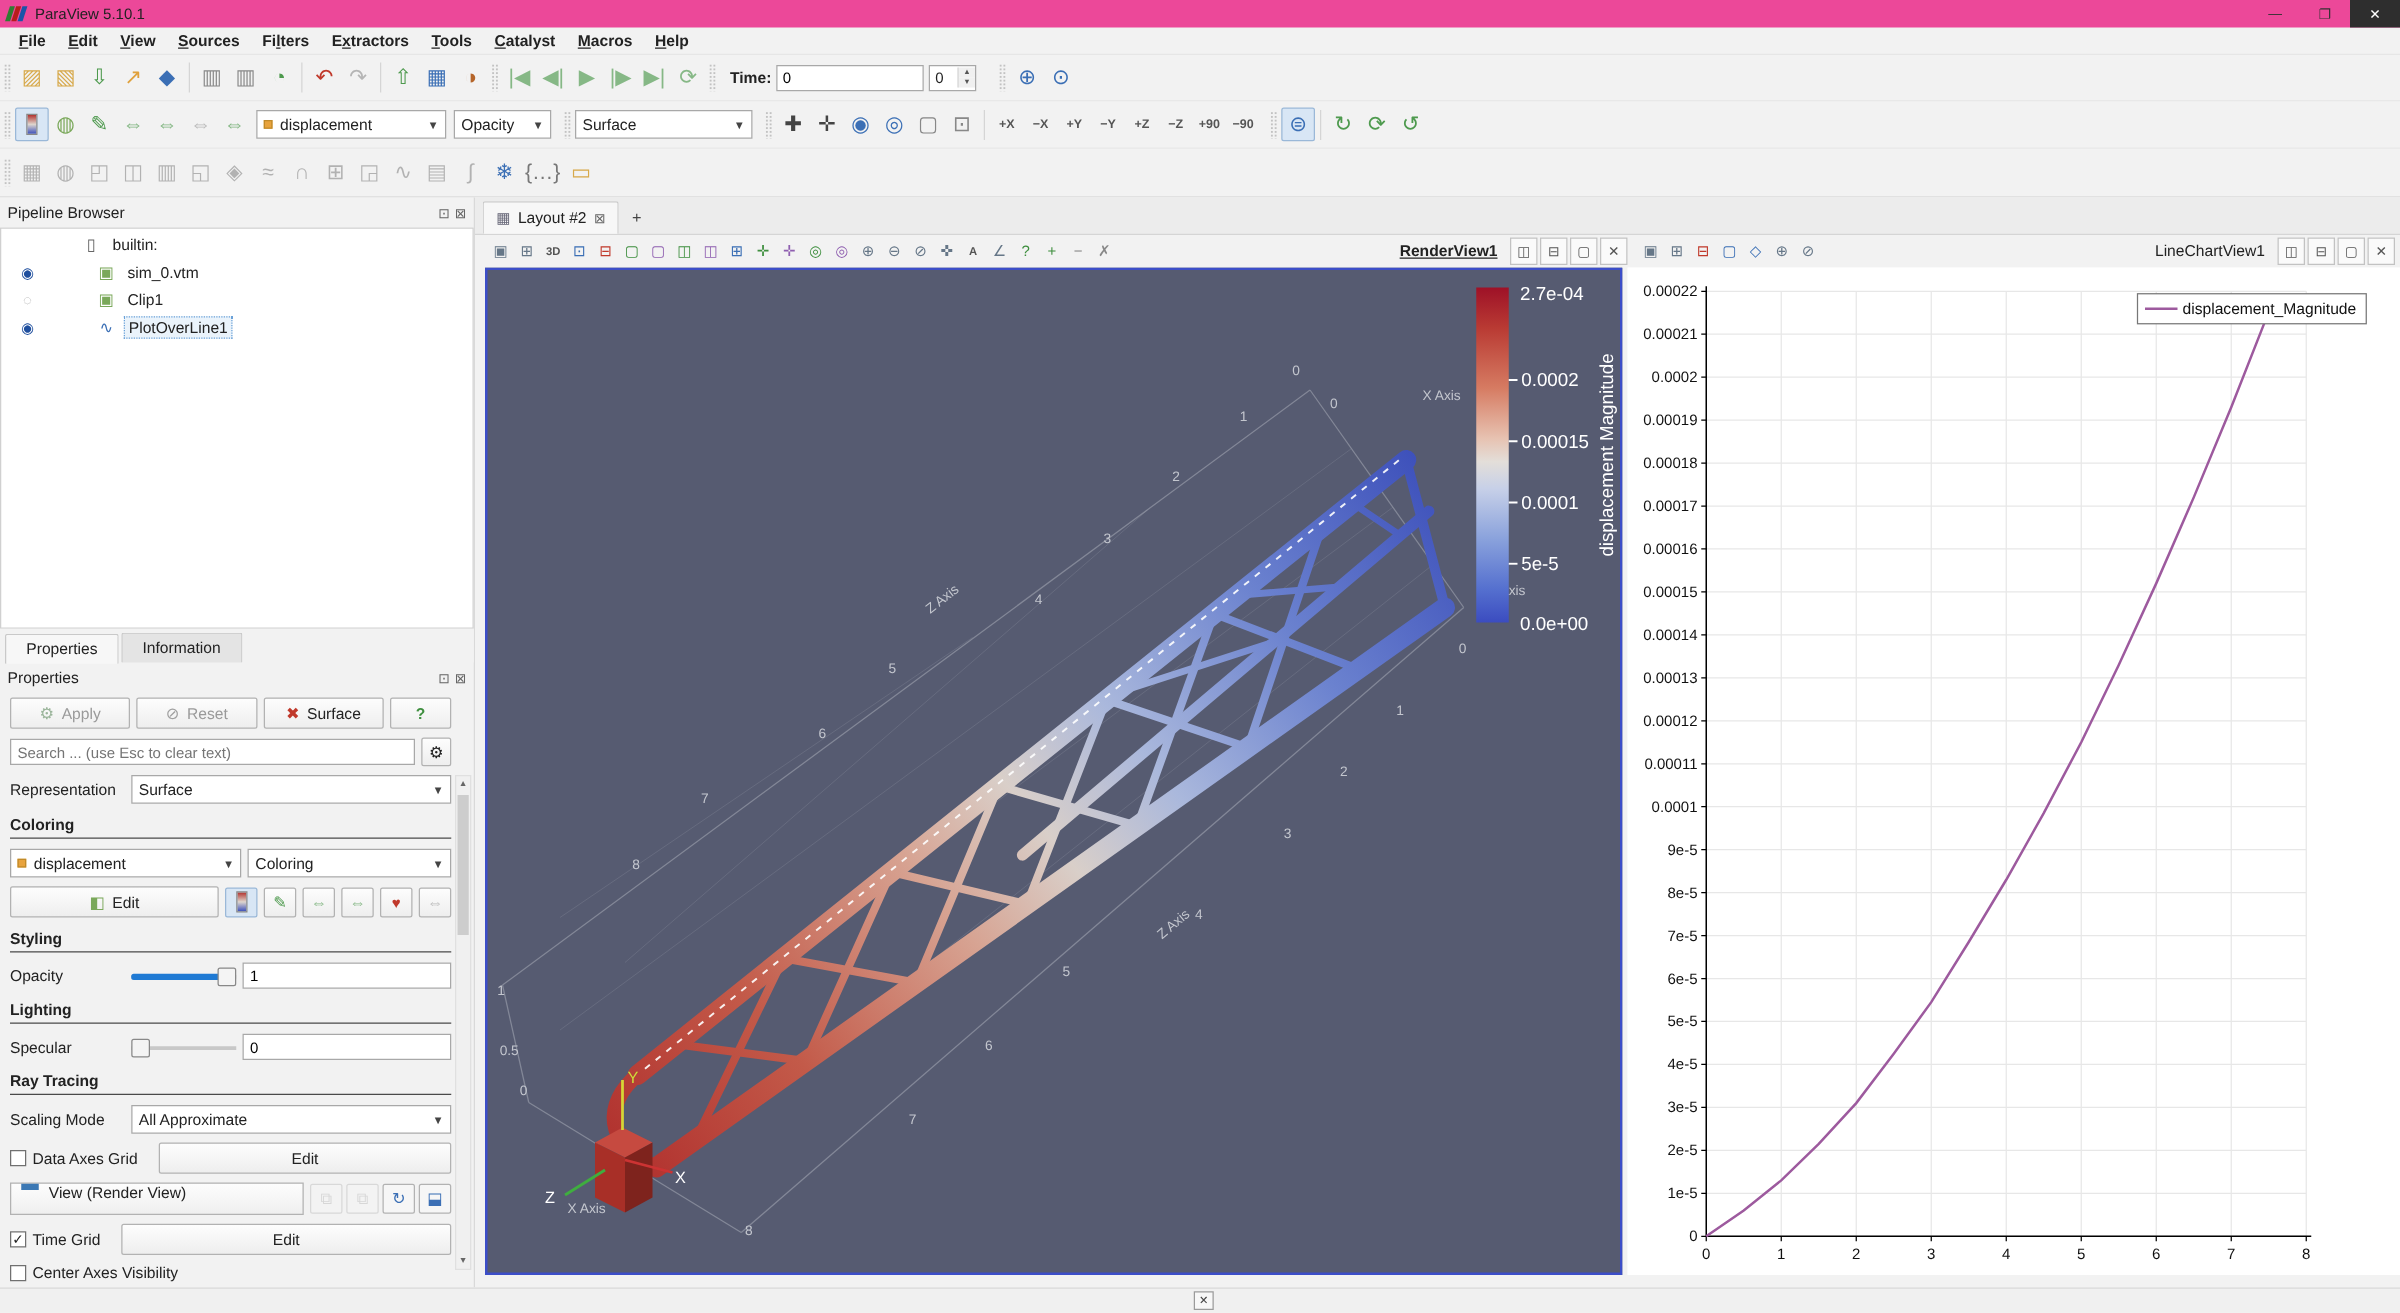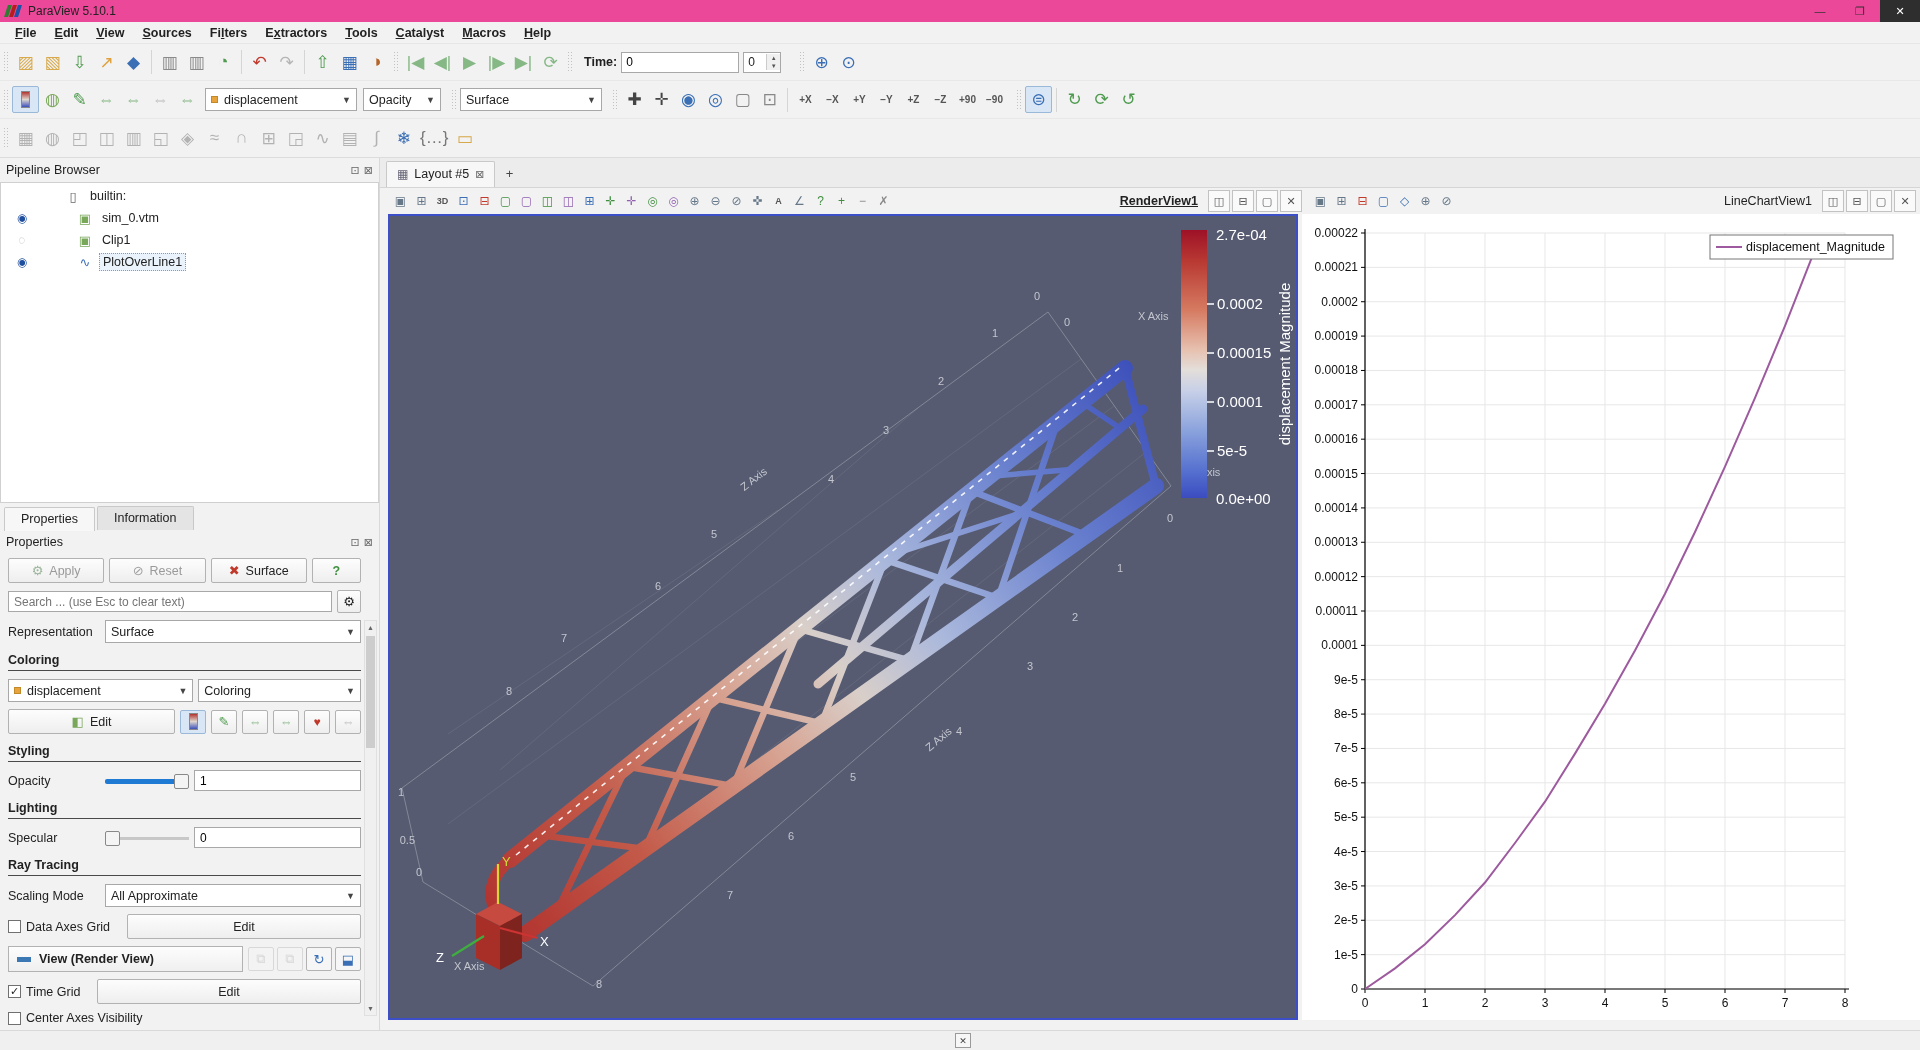--- a/index.html
+++ b/index.html
@@ -58,21 +58,21 @@
   .pbtn.disabled { color:#9a9a9a; }
   .pbtn .ic { font-size:13px; }
   .sectionhead { font-weight:bold; font-size:12.5px; border-bottom:1px solid #4a4a4a; padding-bottom:3px; margin:10px 0 8px; }
   .plabel { width:92px; font-size:12.5px; }
   .pinput { flex:1; height:21px; border:1px solid #a8a8a8; background:#fff; font-size:12px; padding:0 5px; font-family:inherit; }
   .slider { flex:1.4; height:18px; position:relative; }
   .slider .track { position:absolute; left:0; right:0; top:8px; height:3px; background:#c8c8c8; }
   .slider .fill { position:absolute; left:0; top:7px; height:5px; background:#1f7ad4; border-radius:2px; }
   .slider .handle { position:absolute; top:2px; width:15px; height:15px; background:#f4f4f4; border:1px solid #888; border-radius:2px; }
   .checkbox { width:13px; height:13px; border:1px solid #707070; background:#fff; display:flex; align-items:center; justify-content:center; font-size:11px; color:#222; }
-  .viewbar { flex:1; height:26px; border:1px solid #b2b2b2; background:linear-gradient(#fdfdfd,#efefef); display:flex; align-items:center; padding:0 8px; gap:8px; font-weight:bold; font-size:12.5px; }
+  .viewbar { flex:1; height:26px; border:1px solid #b2b2b2; background:linear-gradient(#fdfdfd,#efefef); display:flex; padding:0 8px; gap:8px; font-weight:normal; font-size:12.5px; }
   .viewbar .dash { width:14px; height:5px; background:#3c78b4; }
   .sqbtn { width:26px; height:24px; border:1px solid #b2b2b2; background:linear-gradient(#fdfdfd,#eeeeee); border-radius:2px; display:flex; align-items:center; justify-content:center; font-size:13px; }
   .pscroll { position:absolute; right:2px; top:462px; width:13px; height:396px; background:#f0f0f0; border:1px solid #e0e0e0; }
   .pscroll .arr { height:13px; font-size:7px; text-align:center; color:#666; line-height:13px; }
   .pscroll .thumb { position:absolute; top:15px; left:1px; width:9px; height:112px; background:#cdcdcd; }
   
   .rightarea { position:absolute; left:380px; top:158px; right:0; bottom:20px; background:#f2f2f2; }
   .tabbar { height:30px; display:flex; align-items:flex-end; padding-left:6px; border-bottom:1px solid #d5d5d5; background:#ececec; }
   .ltab { display:flex; align-items:center; gap:6px; background:#f7f7f7; border:1px solid #c9c9c9; border-bottom:none; padding:5px 10px 6px; font-size:12.5px; border-radius:2px 2px 0 0; }
   .plustab { width:28px; text-align:center; padding:5px 0 6px; font-size:13px; color:#444; }
@@ -562,21 +562,21 @@
     <div class="arr">▲</div>
     <div class="thumb"></div>
     <div class="arr" style="position:absolute;bottom:0;width:100%">▼</div>
   </div>
 </div>
 
 <div class="rightarea">
   <div class="tabbar">
     <div class="ltab">
       <span style="color:#667;font-size:12px">▦</span>
-      <span>Layout #5</span>
+      <span>Layout #2</span>
       <span style="color:#666;font-size:11px">⊠</span>
     </div>
     <div class="plustab">+</div>
   </div>
 
   <div class="viewheader">
     <div class="vhsection render">
       <span id="rvicons" style="display:flex">
           <span class="vicon" style="color: rgb(102, 119, 136);">▣</span>
           <span class="vicon" style="color: rgb(102, 119, 136);">⊞</span>

